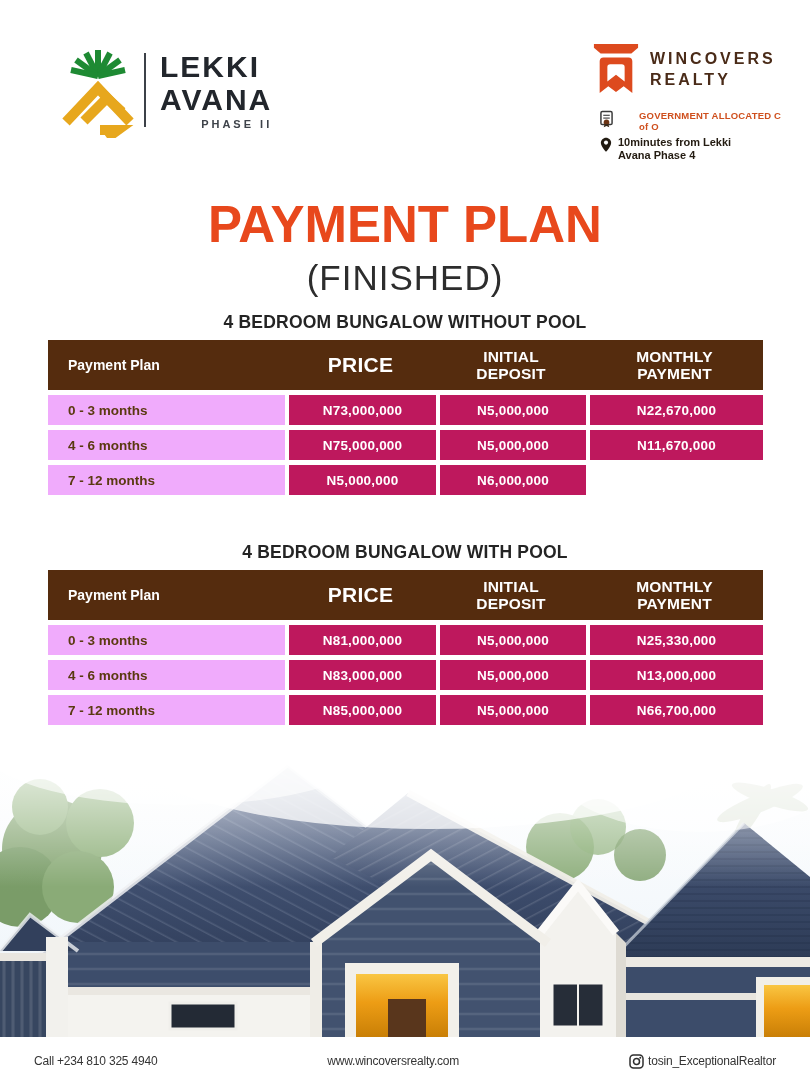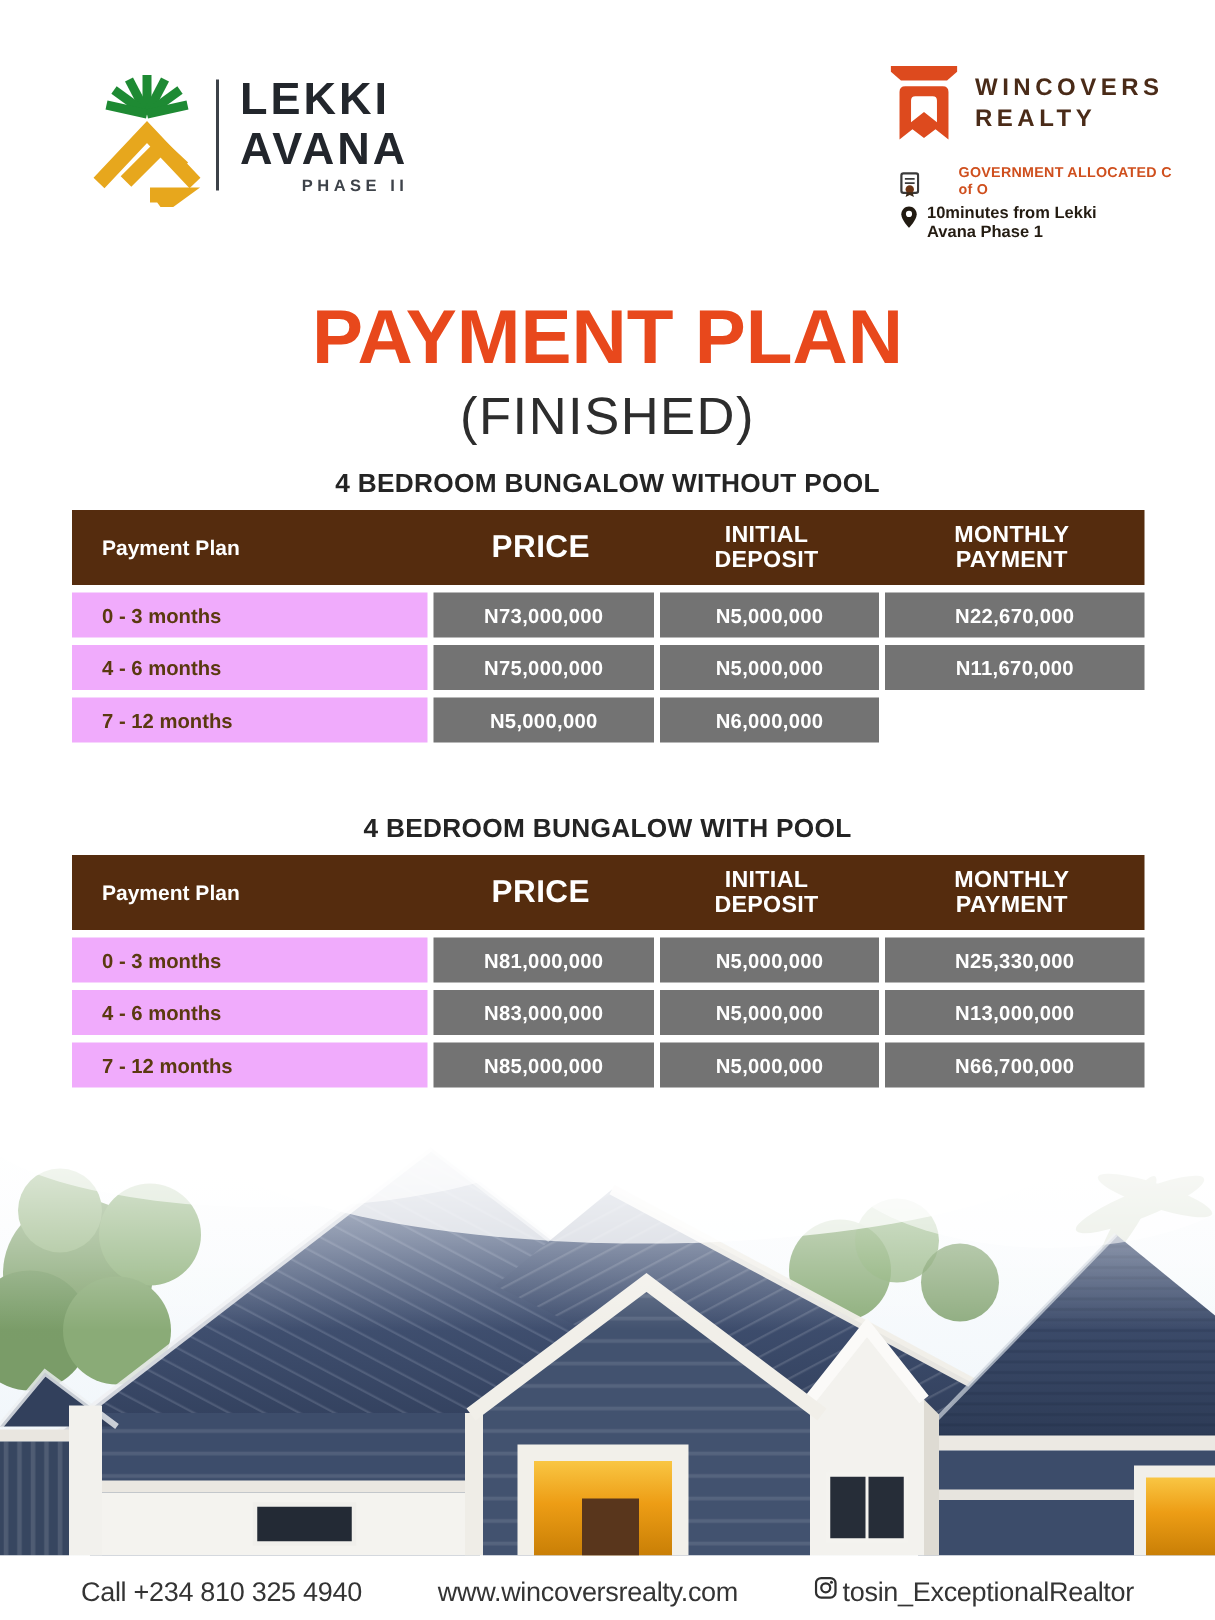--- a/index.html
+++ b/index.html
@@ -22,21 +22,21 @@
     text-align:right; margin-top:2px;
   }
 
   
   .brand-right { position:absolute; left:592px; top:40px; width:200px; }
   .wr-row { display:flex; align-items:flex-start; }
   .wr-mark { width:48px; height:56px; flex:0 0 auto; }
   .wr-text { margin-left:10px; padding-top:8px; }
   .wr-text div { font-size:16px; font-weight:700; letter-spacing:3px; color:#4a2b18; line-height:21px; }
   .badges { margin-top:14px; margin-left:8px; }
-  .badge1 { display:flex; align-items:flex-end;gap:21px; }
+  .badge1 { display:flex; align-items:flex-start;gap:21px; }
   .badge1 .txt { margin-left:5px; font-size:9.5px; font-weight:700; color:#cf4f1d; letter-spacing:.2px; }
   .badge2 { display:flex; align-items:flex-start; margin-top:4px; }
   .badge2 .txt { margin-left:6px; font-size:11px; font-weight:800; color:#241c12; line-height:13px; }
 
   
   .title-block { position:absolute; left:0; top:196px; width:100%; text-align:center; }
   .title-main { font-size:51px; font-weight:800; letter-spacing:0px; color:#e8481c; line-height:58px; }
   .title-sub { font-size:35px; font-weight:400; letter-spacing:1px; color:#2d2d2d; line-height:44px; margin-top:2px; }
 
   
@@ -54,29 +54,29 @@
   .th { display:flex; align-items:center; justify-content:center; color:#ffffff; text-align:center; }
   .th-plan { justify-content:flex-start; padding-left:20px; font-size:14px; font-weight:700; }
   .th-price { font-size:21px; font-weight:800; letter-spacing:.3px; }
   .th-wrap { font-size:15.5px; font-weight:800; line-height:17px; letter-spacing:.2px; }
   .th-wrap .inner { max-width:84px; }
 
   .pp-body { display:grid; grid-template-columns:237px 147px 146px 173px;
              column-gap:4px; row-gap:5px; margin-top:5px; grid-auto-rows:30px; }
   .cell { display:flex; align-items:center; font-size:13.5px; font-weight:700; }
   .cell-label { background:#f0abfc; color:#5a3910; padding-left:20px; }
-  .cell-val { background:#737373; color:#ffffff; justify-content:center; letter-spacing:.2px; }
+  .cell-val { background:#be185d; color:#ffffff; justify-content:center; letter-spacing:.2px; }
 
   
   .house { position:absolute; left:0; top:737px; width:810px; height:300px; }
 
   
   .footer { position:absolute; left:0; top:1046px; width:100%; height:30px;
             display:flex; align-items:center; justify-content:space-between;
-            padding:0 54px; font-size:18px; color:#343434; letter-spacing:-0.2px; }
+            padding:0 34px; font-size:12px; color:#343434; letter-spacing:-0.2px; }
   .footer .social { display:flex; align-items:flex-start; }
   .footer .social svg { margin-right:4px; }
 </style>
 </head>
 <body>
 
 <div class="page">
 
   <div class="brand-left">
     <svg class="mark" viewBox="0 0 76 96">
@@ -126,21 +126,21 @@
         </svg>
         <span class="txt">GOVERNMENT ALLOCATED C of O</span>
       </div>
       <div class="badge2">
         <svg width="12" height="17" viewBox="0 0 14 18">
           <path d="M7 1 C3.7 1 1 3.7 1 7 c0 4.5 6 10.5 6 10.5 S13 11.5 13 7 C13 3.7 10.3 1 7 1 z" fill="#221b12"></path>
           <circle cx="7" cy="6.8" r="2.4" fill="#ffffff"></circle>
         </svg>
         <span class="txt">
           <span>10minutes from Lekki</span><br>
-          <span>Avana Phase 1</span>
+          <span>Avana Phase 4</span>
         </span>
       </div>
     </div>
   </div>
 
   <div class="title-block">
     <div class="title-main">PAYMENT PLAN</div>
     <div class="title-sub">(FINISHED)</div>
   </div>
 

